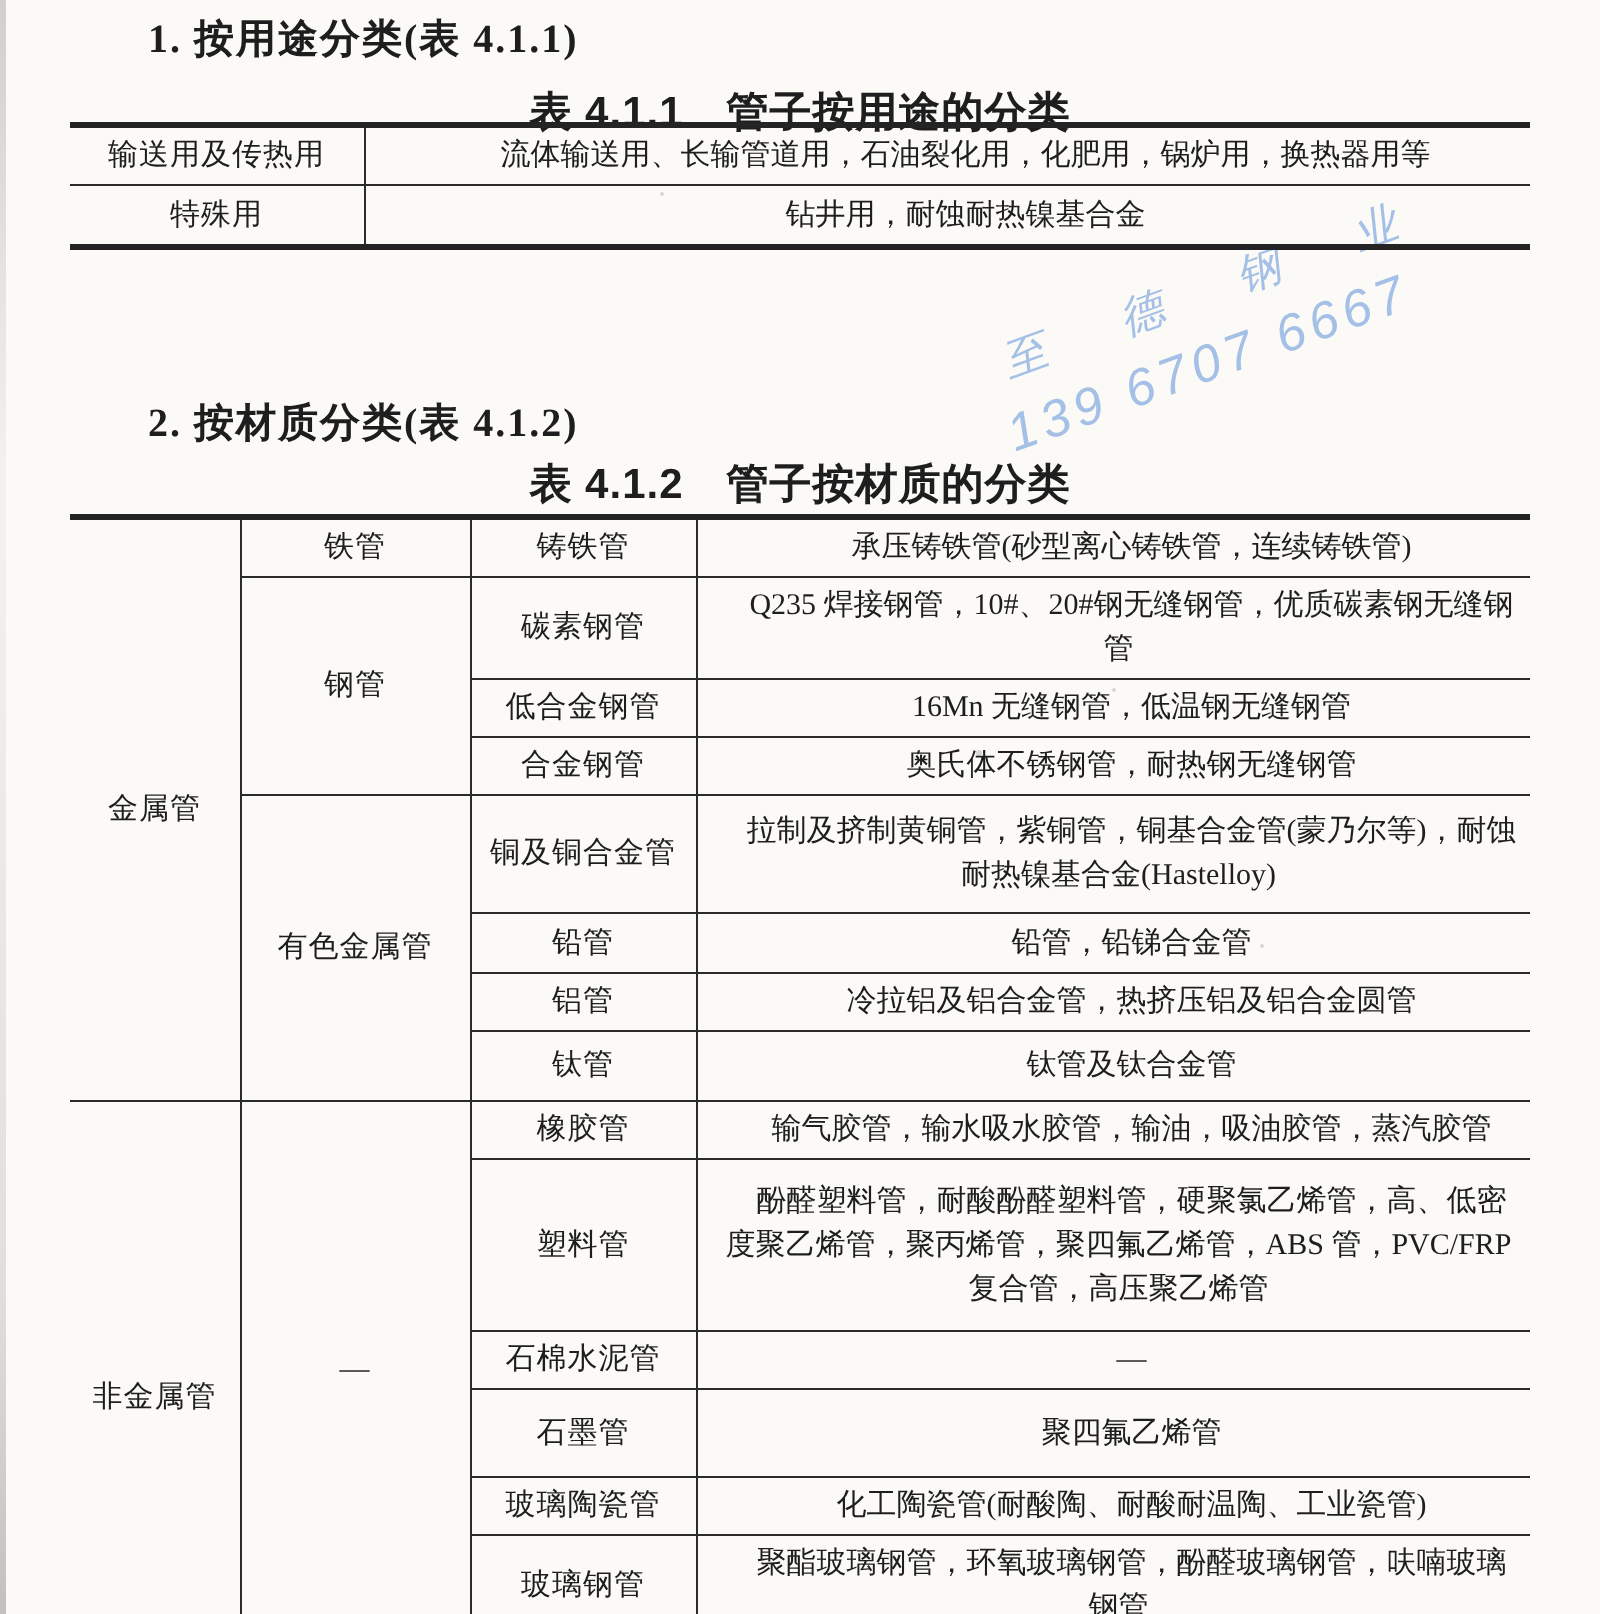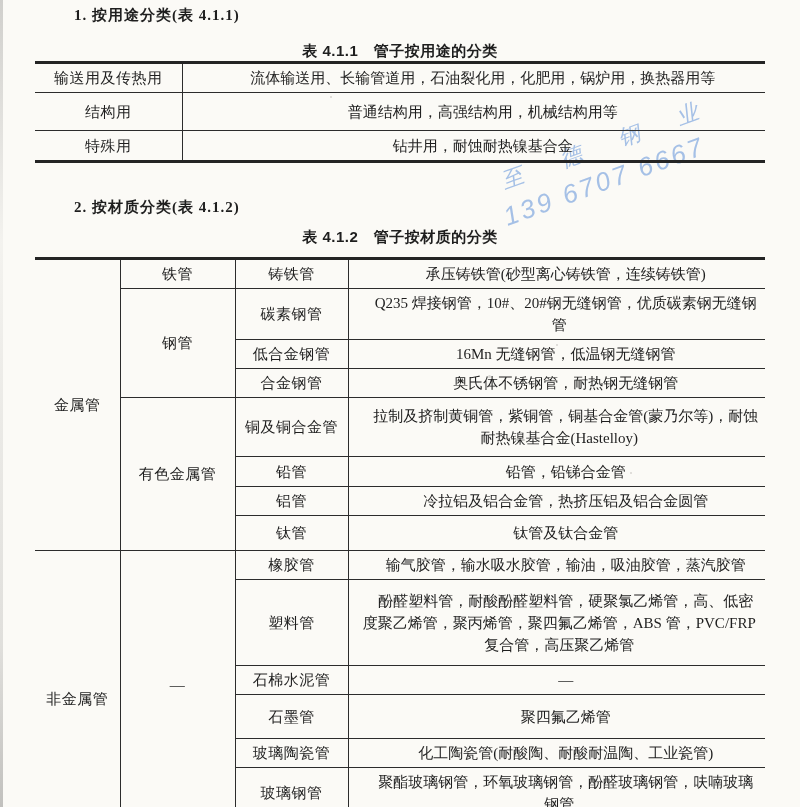--- a/index.html
+++ b/index.html
@@ -14,30 +14,30 @@
     content:"";position:absolute;left:0;top:0;width:3px;height:807px;
     background:linear-gradient(to bottom, rgba(80,80,80,.25), rgba(120,120,120,.06) 30%, rgba(100,100,100,.18) 80%, rgba(60,60,60,.3));
     z-index:2;
   }
   .speck{position:absolute;border-radius:50%;background:rgba(90,88,84,.22);z-index:1;}
 
   .content{position:absolute;left:0;top:0;width:800px;height:807px;z-index:1;}
 
   .heading{
     position:absolute;left:74px;
-    font-size:15px;font-weight:600;letter-spacing:1px;
+    font-size:20px;font-weight:600;letter-spacing:1px;
     font-family:"Liberation Serif", serif;
   }
   #heading1{top:6px;}
   #heading2{top:198px;}
 
   .table-title{
     position:absolute;left:35px;width:730px;text-align:center;
     font-family:"Liberation Sans", sans-serif;
-    font-size:15px;font-weight:700;letter-spacing:.5px;
+    font-size:21px;font-weight:700;letter-spacing:.5px;
   }
   #table1-title{top:42px;}
   #table2-title{top:228px;}
 
   table{
     position:absolute;left:35px;border-collapse:collapse;table-layout:fixed;
     border-top:3px solid #242424;border-bottom:3.5px solid #242424;
     background:transparent;
   }
   #table1{top:61px;width:730px;}
@@ -82,24 +82,20 @@
 
   <table id="table1">
     <colgroup>
         <col style="width:147px">
         <col style="width:583px">
       </colgroup>
     <tbody>
         <tr style="height:30px">
       <td class="lbl c1">输送用及传热用</td>
       <td class="desc">流体输送用、长输管道用，石油裂化用，化肥用，锅炉用，换热器用等</td>
-    </tr>
-    <tr style="height:38px">
-      <td class="lbl c1">结构用</td>
-      <td class="desc">普通结构用，高强结构用，机械结构用等</td>
     </tr>
     <tr style="height:31px">
       <td class="lbl c1">特殊用</td>
       <td class="desc">钻井用，耐蚀耐热镍基合金</td>
     </tr>
   </tbody>
     </table>
 
   <div id="heading2" class="heading">2. 按材质分类(表 4.1.2)</div>
   <div id="table2-title" class="table-title">表 4.1.2　管子按材质的分类</div>

